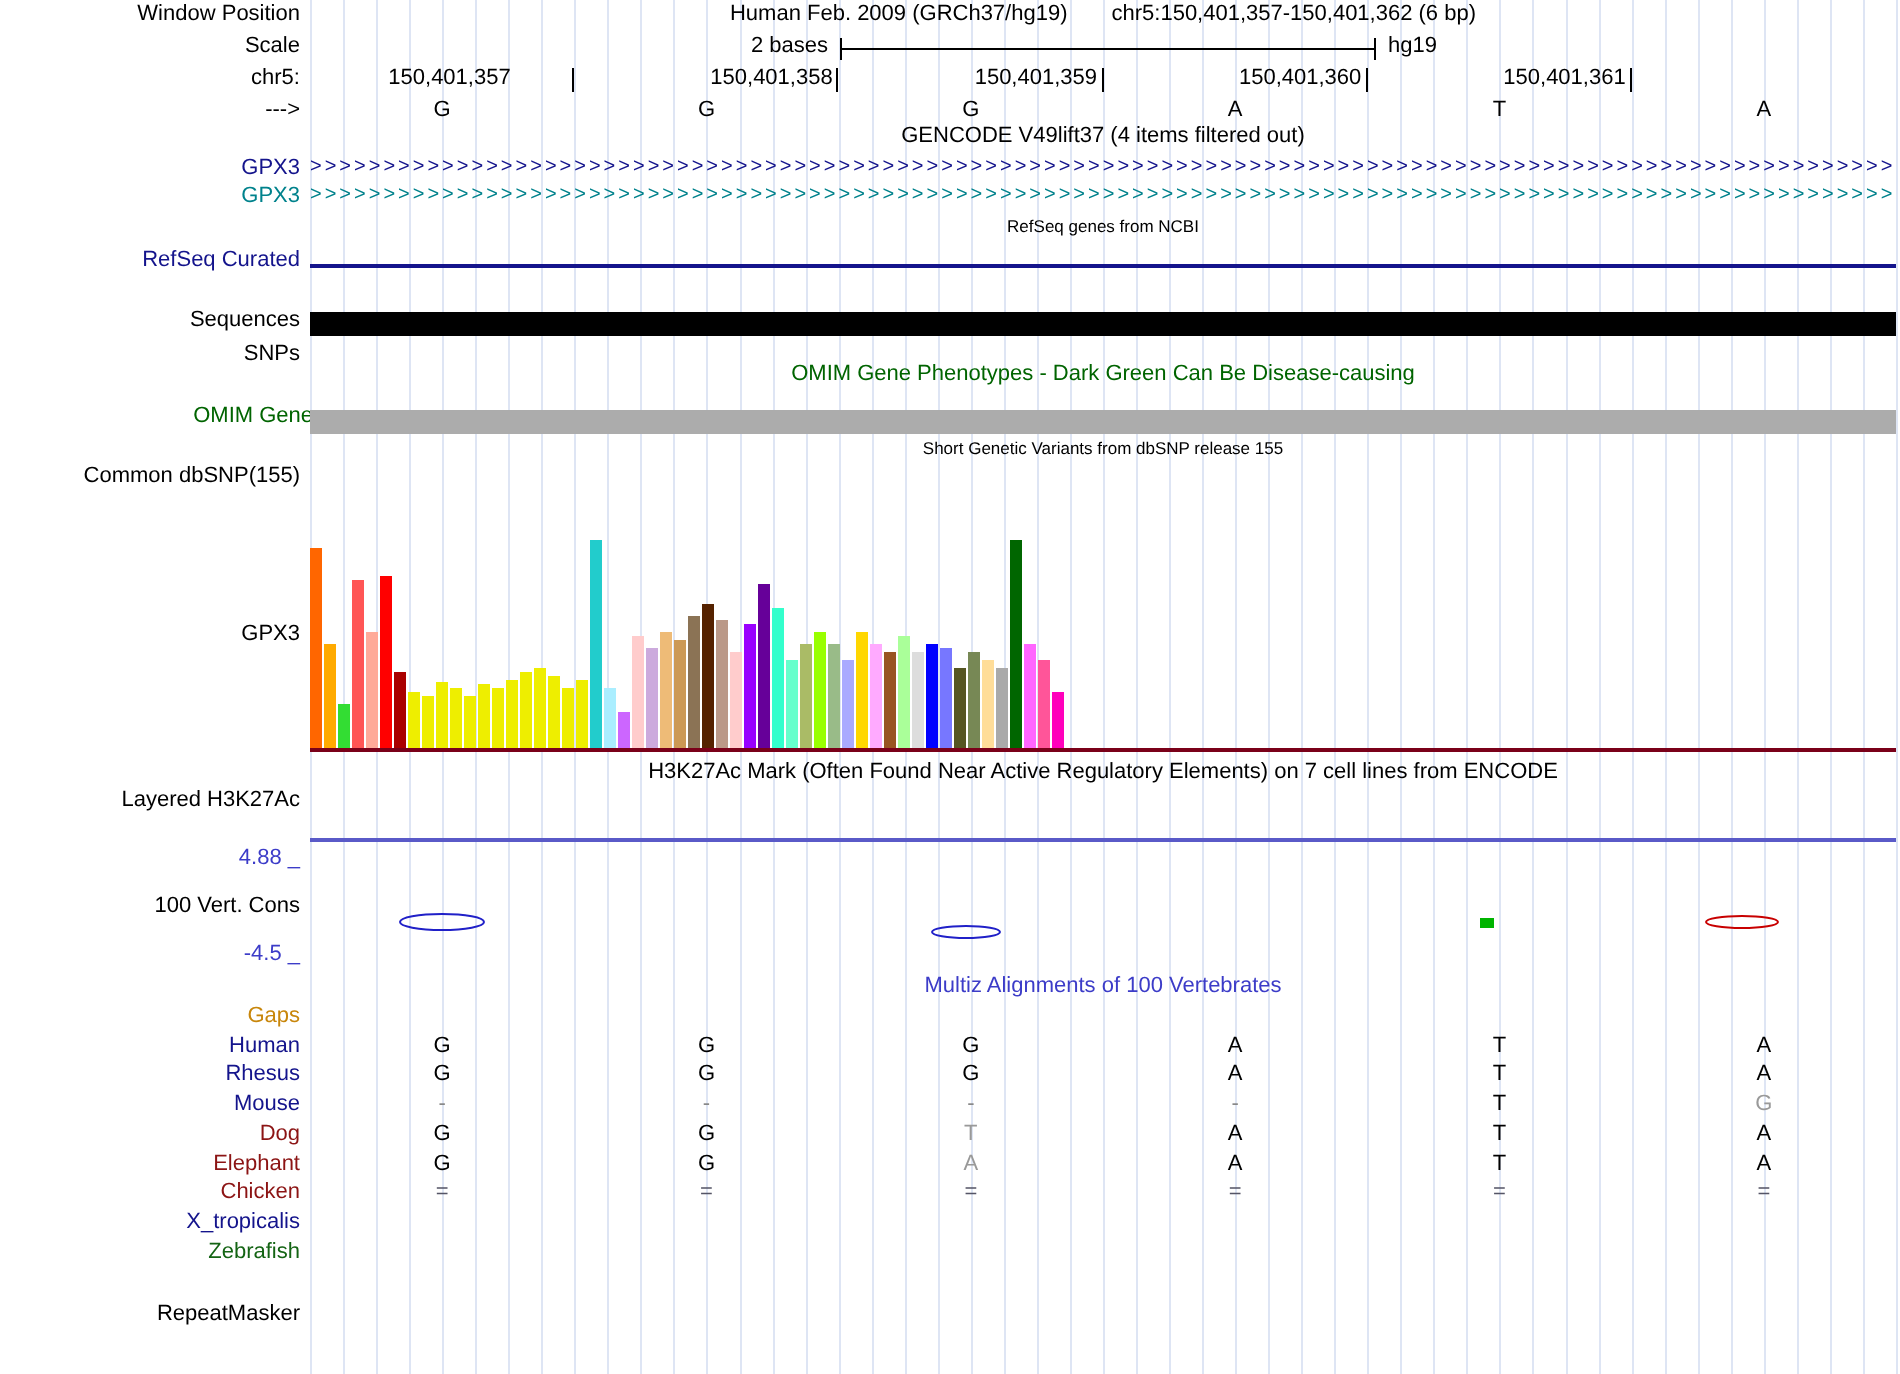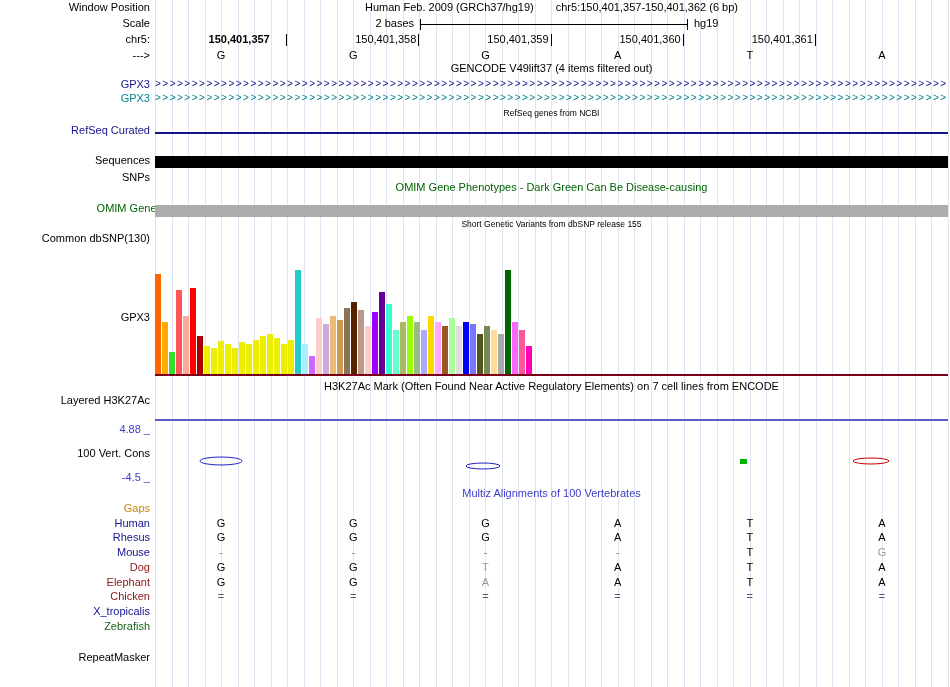--- a/index.html
+++ b/index.html
@@ -24,21 +24,21 @@
   <div class="lbl" style="top:17px">Scale</div>
   <div class="abs" style="left:330px;top:17px;width:84px;text-align:right">2 bases</div>
   <div class="abs" style="left:420px;top:24px;width:268px;height:1px;background:#000"></div>
   <div class="abs" style="left:420px;top:19px;width:1px;height:11px;background:#000"></div>
   <div class="abs" style="left:687px;top:19px;width:1px;height:11px;background:#000"></div>
   <div class="abs" style="left:694px;top:17px">hg19</div>
 
   <div class="lbl" style="top:33px">chr5:</div>
   <div class="lbl" style="top:49px">---&gt;</div>
   <div id="ruler">
-      <div style="position: absolute; white-space: nowrap; left: 194.167px; top: 33px; width: 90px; text-align: center; font-weight: bold;">150,401,357</div>
+      <div style="position: absolute; white-space: nowrap; left: 194.167px; top: 33px; width: 90px; text-align: left;">150,401,357</div>
       <div style="position: absolute; white-space: nowrap; left: 286.167px; top: 34px; width: 1px; height: 12px; background: rgb(0, 0, 0);"></div>
       <div style="position: absolute; white-space: nowrap; left: 326.333px; top: 33px; width: 90px; text-align: right;">150,401,358</div>
       <div style="position: absolute; white-space: nowrap; left: 418.333px; top: 34px; width: 1px; height: 12px; background: rgb(0, 0, 0);"></div>
       <div style="position: absolute; white-space: nowrap; left: 458.5px; top: 33px; width: 90px; text-align: right;">150,401,359</div>
       <div style="position: absolute; white-space: nowrap; left: 550.5px; top: 34px; width: 1px; height: 12px; background: rgb(0, 0, 0);"></div>
       <div style="position: absolute; white-space: nowrap; left: 590.667px; top: 33px; width: 90px; text-align: right;">150,401,360</div>
       <div style="position: absolute; white-space: nowrap; left: 682.667px; top: 34px; width: 1px; height: 12px; background: rgb(0, 0, 0);"></div>
       <div style="position: absolute; white-space: nowrap; left: 722.833px; top: 33px; width: 90px; text-align: right;">150,401,361</div>
       <div style="position: absolute; white-space: nowrap; left: 814.833px; top: 34px; width: 1px; height: 12px; background: rgb(0, 0, 0);"></div>
       <div style="position: absolute; white-space: nowrap; left: 201.083px; top: 49px; width: 40px; text-align: center;">G</div>
@@ -64,21 +64,21 @@
   <div class="lbl" style="top:154px">Sequences</div>
   <div class="abs" style="left: 155px; top: 156px; width: 793px; height: 12px; background: rgb(0, 0, 0);"></div>
 
   <div class="lbl" style="top:171px">SNPs</div>
 
   <div class="ctr" style="top: 181px; color: rgb(0, 100, 0);">OMIM Gene Phenotypes - Dark Green Can Be Disease-causing</div>
   <div class="lbl" style="top: 202px; color: rgb(0, 100, 0); margin-left: 12px;">OMIM Genes</div>
   <div class="abs" style="left: 155px; top: 205px; width: 793px; height: 12px; background: rgb(172, 172, 172);"></div>
 
   <div class="ctr small" style="top:219px">Short Genetic Variants from dbSNP release 155</div>
-  <div class="lbl" style="top:232px">Common dbSNP(130)</div>
+  <div class="lbl" style="top:232px">Common dbSNP(155)</div>
 
   <div class="lbl" style="top:311px">GPX3</div>
   <div id="gtex-bars">
       <div style="position: absolute; white-space: nowrap; left: 155px; top: 274px; width: 6px; height: 100px; background: rgb(255, 102, 0);"></div>
       <div style="position: absolute; white-space: nowrap; left: 162px; top: 322px; width: 6px; height: 52px; background: rgb(255, 170, 0);"></div>
       <div style="position: absolute; white-space: nowrap; left: 169px; top: 352px; width: 6px; height: 22px; background: rgb(51, 221, 51);"></div>
       <div style="position: absolute; white-space: nowrap; left: 176px; top: 290px; width: 6px; height: 84px; background: rgb(255, 85, 85);"></div>
       <div style="position: absolute; white-space: nowrap; left: 183px; top: 316px; width: 6px; height: 58px; background: rgb(255, 170, 153);"></div>
       <div style="position: absolute; white-space: nowrap; left: 190px; top: 288px; width: 6px; height: 86px; background: rgb(255, 0, 0);"></div>
       <div style="position: absolute; white-space: nowrap; left: 197px; top: 336px; width: 6px; height: 38px; background: rgb(170, 0, 0);"></div>

